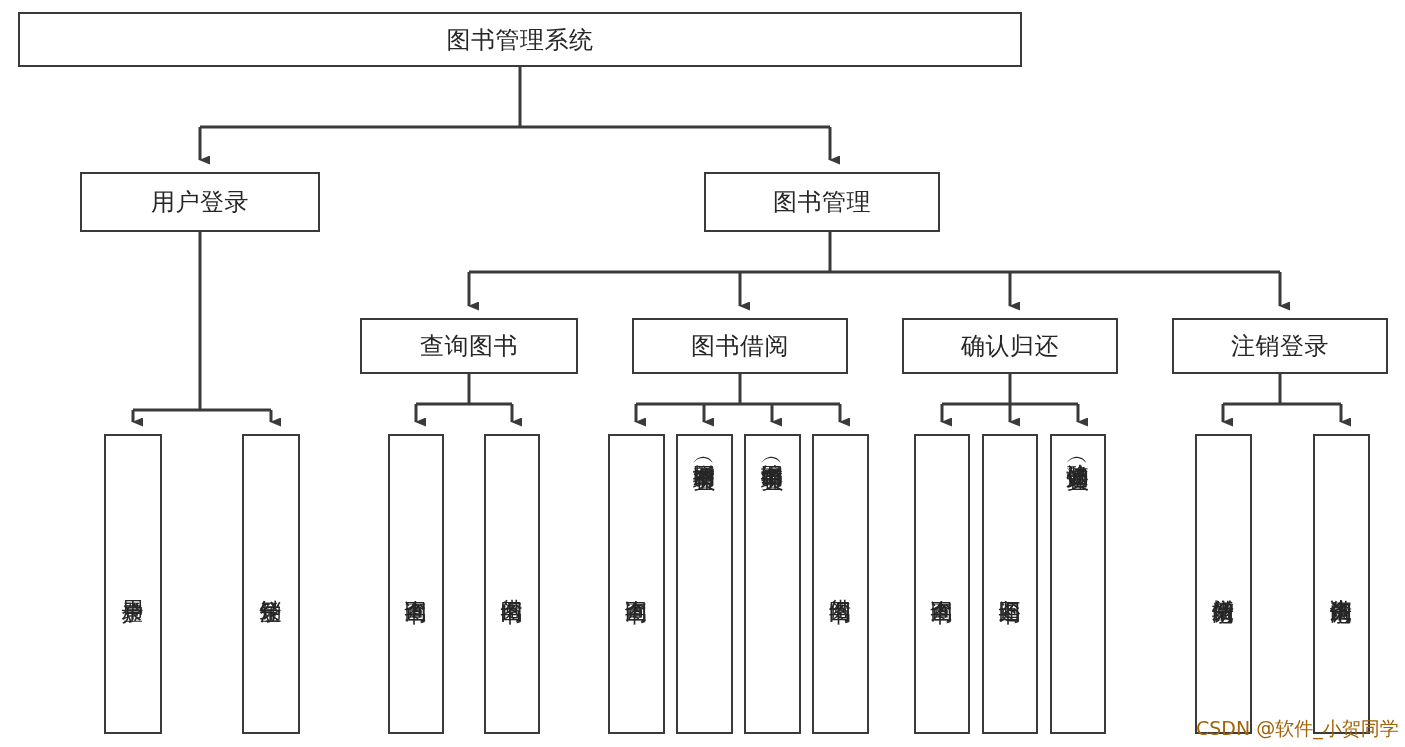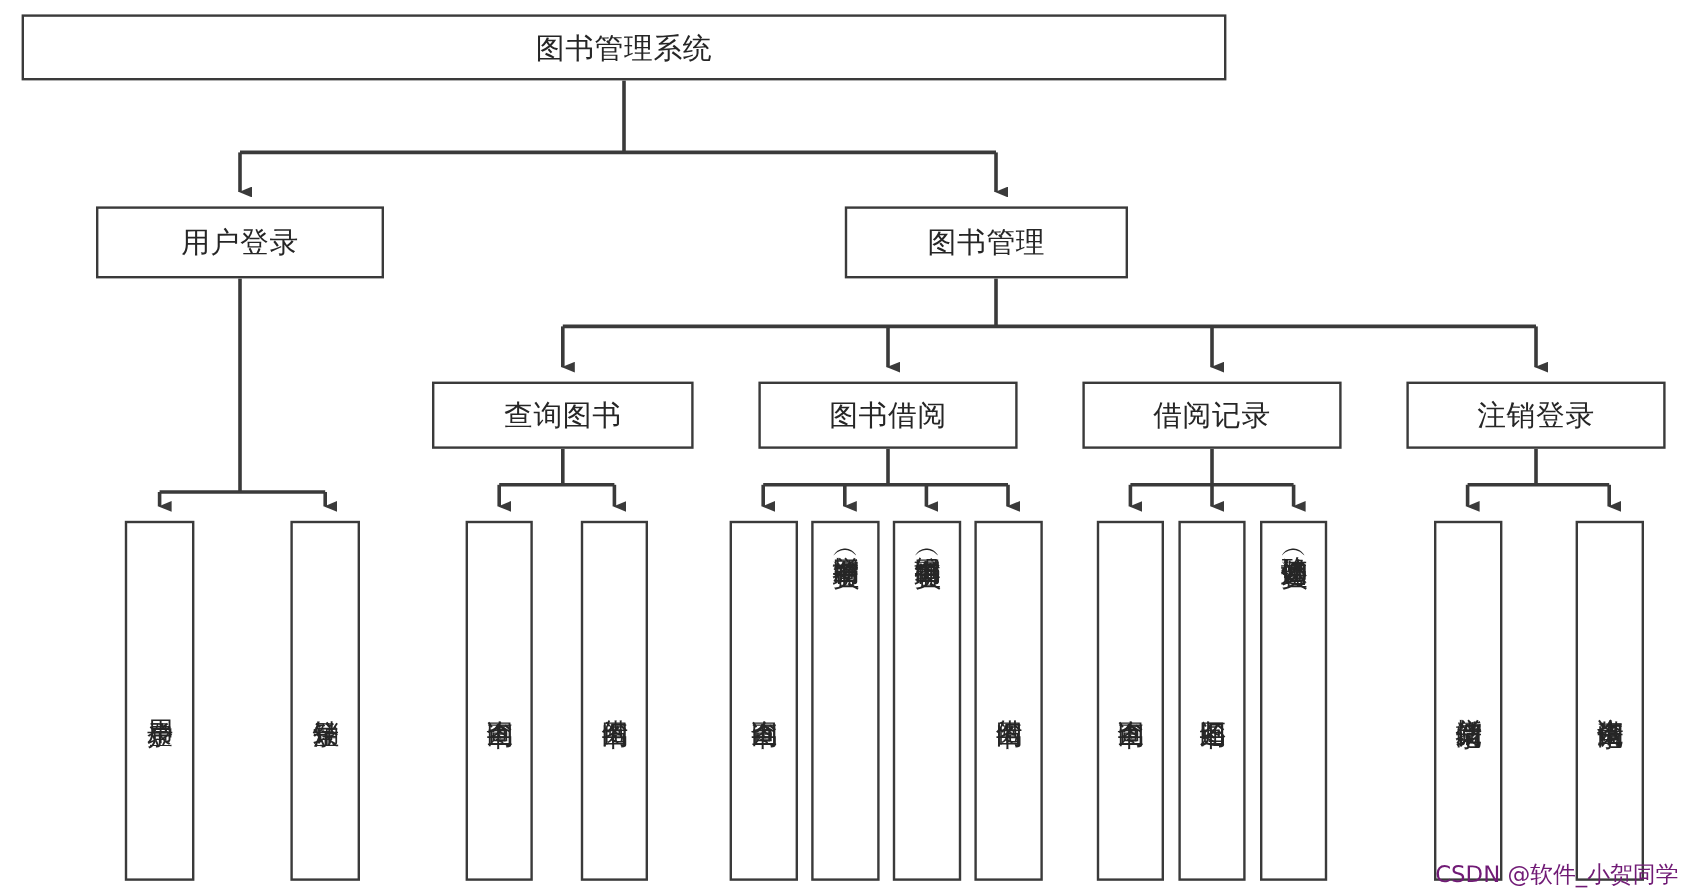--- a/index.html
+++ b/index.html
@@ -55,21 +55,21 @@
     text-orientation: upright;
     font-size: 22px;
     line-height: 1.05;
     letter-spacing: 1px;
     color: #262626;
     white-space: nowrap;
   }
   .watermark {
     position: absolute;
     font-size: 19px;
-    color: #701a75;
+    color: #a16207;
     white-space: nowrap;
     font-family: "DejaVu Sans", "Liberation Sans", sans-serif;
   }
 </style>
 </head>
 <body>
 
 <div id="canvas">
 
   <svg id="diagram-svg" viewBox="0 0 1405 747" xmlns="http://www.w3.org/2000/svg">
@@ -136,21 +136,21 @@
     <span class="node-label">图书管理</span>
   </div>
 
   <div class="node-box" style="left: 360px; top: 318px; width: 218px; height: 56px;">
     <span class="node-label">查询图书</span>
   </div>
   <div class="node-box" style="left: 632px; top: 318px; width: 216px; height: 56px;">
     <span class="node-label">图书借阅</span>
   </div>
   <div class="node-box" style="left: 902px; top: 318px; width: 216px; height: 56px;">
-    <span class="node-label">借阅记录</span>
+    <span class="node-label">确认归还</span>
   </div>
   <div class="node-box" style="left: 1172px; top: 318px; width: 216px; height: 56px;">
     <span class="node-label">注销登录</span>
   </div>
 
   <div class="node-box leaf-box center-text" style="left: 104px; top: 434px; width: 58px; height: 300px;">
     <span class="leaf-label">用户登录</span>
   </div>
   <div class="node-box leaf-box center-text" style="left: 242px; top: 434px; width: 58px; height: 300px;">
     <span class="leaf-label">注销登录</span>

